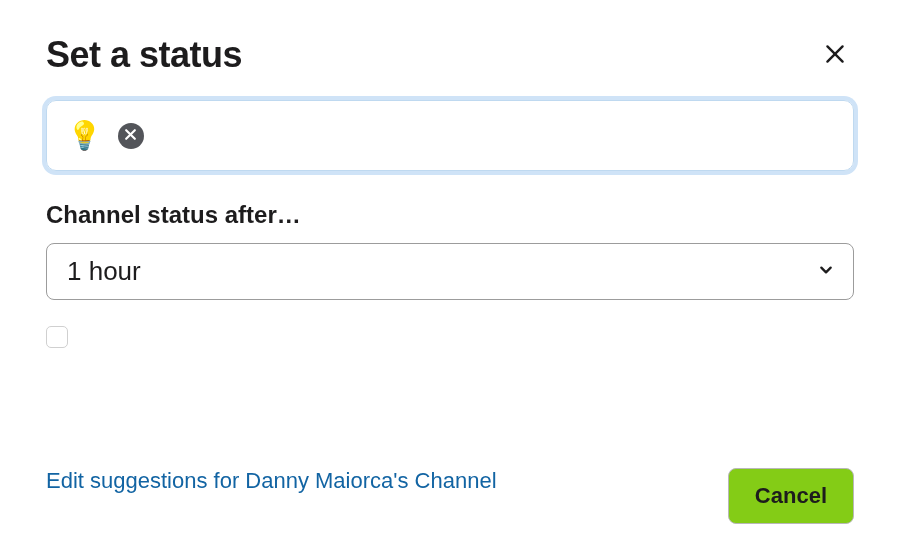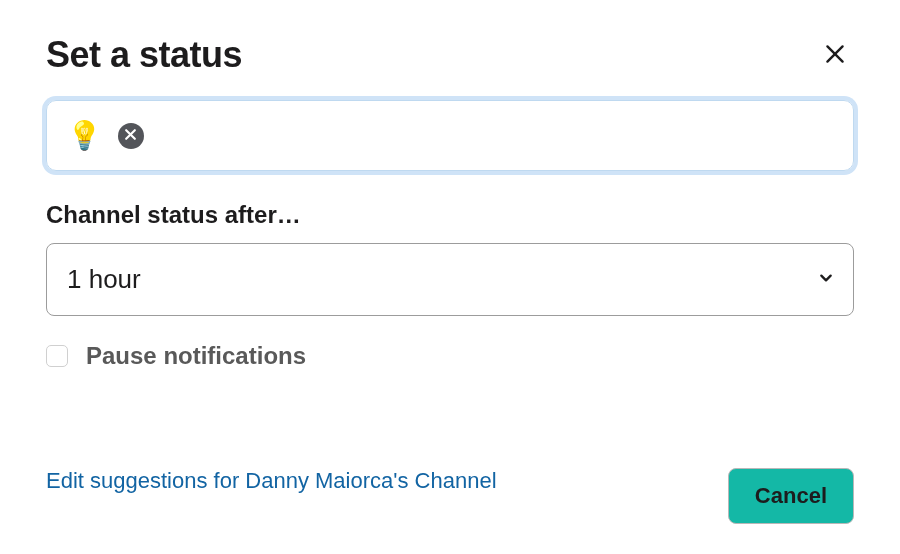--- a/index.html
+++ b/index.html
@@ -75,21 +75,21 @@
     .field-label {
       font-size: 24px;
       font-weight: 700;
       margin-bottom: 14px;
       color: #1d1c1d;
     }
     
     .select-wrapper {
       border: 1px solid #9c9c9c;
       border-radius: 8px;
-      padding: 20px 20px;
+      padding: 12px 20px;
       display: flex;
       align-items: center;
       justify-content: space-between;
       cursor: pointer;
       margin-bottom: 26px;
     }
     .select-value {
       font-size: 26px;
       color: #1d1c1d;
     }
@@ -135,21 +135,21 @@
     }
     .btn {
       font-size: 22px;
       font-weight: 700;
       padding: 14px 26px;
       border-radius: 8px;
       cursor: pointer;
       border: 1px solid transparent;
     }
     .btn-cancel {
-      background: #14b8a6;
+      background: #84cc16;
       color: #1d1c1d;
       border-color: #b8b8b8;
     }
     .btn-save {
       background: #2f7b5a;
       color: #fff;
     }
   </style>
 </head>
 <body>
@@ -184,21 +184,20 @@
   <span class="select-value">1 hour</span>
   <span class="chevron">
     <svg viewBox="0 0 12 12" fill="none" stroke="#1d1c1d" stroke-width="2" stroke-linecap="round" stroke-linejoin="round">
       <polyline points="2,4 6,8 10,4"></polyline>
     </svg>
   </span>
 </div>
 
 <div class="checkbox-row">
   <div class="checkbox"></div>
-  <span class="checkbox-label">Pause notifications</span>
 </div>
 
 <div class="footer">
   <a class="edit-link">Edit suggestions for Danny Maiorca's Channel</a>
   <div class="footer-buttons">
     <button class="btn btn-cancel">Cancel</button>
   </div>
 </div>
 
 </body></html>

